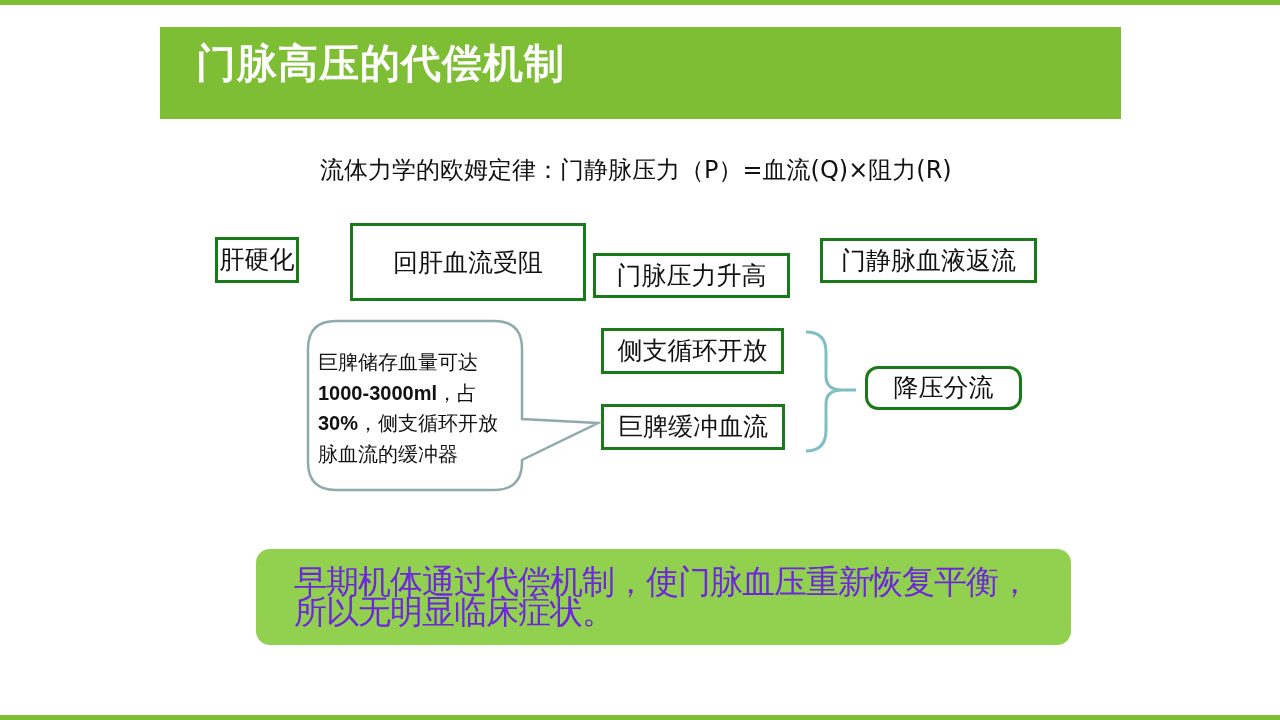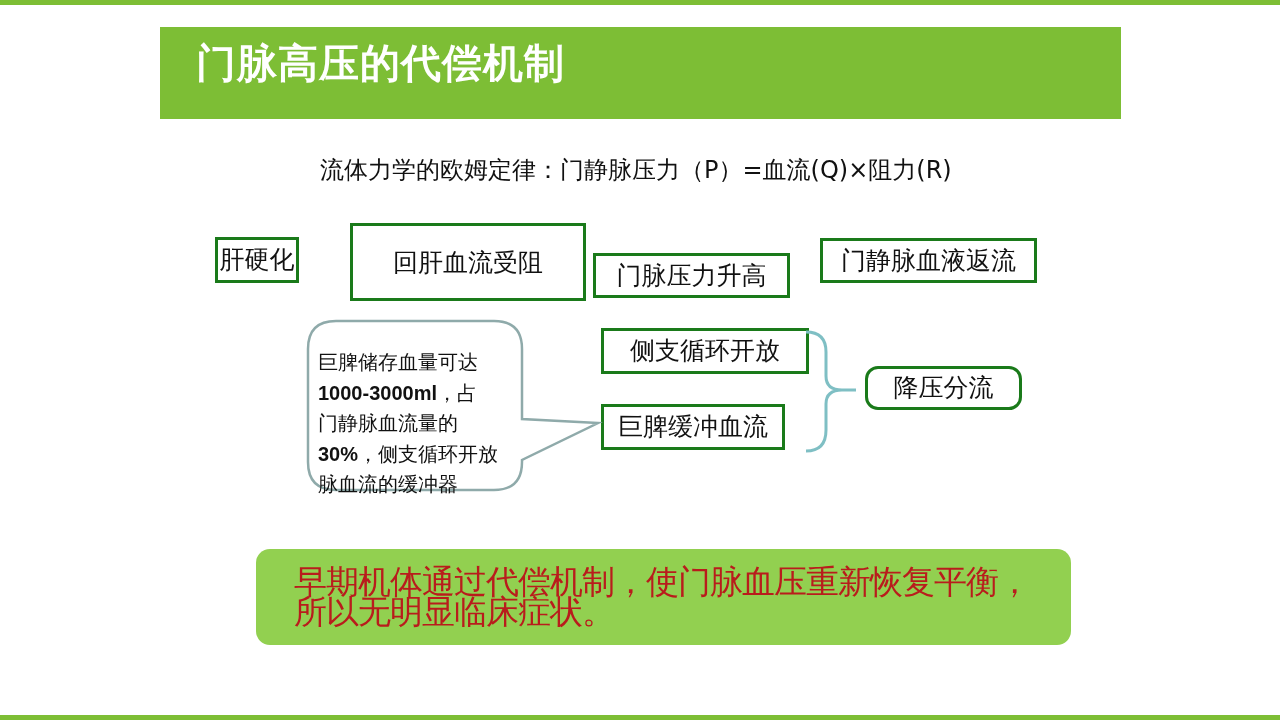--- a/index.html
+++ b/index.html
@@ -9,21 +9,21 @@
   .bar-bottom { position:absolute; left:0; top:715px; width:1280px; height:5px; background:#7dbe35; }
   .title-bar { position:absolute; left:160px; top:27px; width:961px; height:92px; background:#7dbe35; }
   .title-text { position:absolute; left:36px; top:8px; font-size:40px; font-weight:bold; color:#ffffff; letter-spacing:1px; line-height:56px; white-space:nowrap; }
   .formula { position:absolute; left:293px; top:154px; font-size:24px; line-height:32px; white-space:nowrap; color:#111;margin-left:27px; }
   .box { position:absolute; border:3px solid #1a7a1a; background:#fff; box-sizing:border-box; font-size:25px; line-height:32px; display:flex; align-items:center; justify-content:center; text-align:center; white-space:nowrap; color:#111; }
   .box.two-line { flex-direction:column; line-height:31px; }
   .callout-svg { position:absolute; left:0; top:0; width:1280px; height:720px; pointer-events:none; }
   .callout-text { position:absolute; left:318px; top:336px; width:210px; font-size:20px; line-height:30.5px; color:#111;margin-top:11px; }
   .callout-text b { font-family: "Liberation Sans", sans-serif; font-weight:bold; }
   .conclusion { position:absolute; left:256px; top:549px; width:815px; height:96px; background:#92d050; border-radius:14px; }
-  .conclusion-text { position:absolute; left:38px; top:18px; font-size:33px; line-height:30px; color:#b91c1c; white-space:nowrap; letter-spacing:-1px; }
+  .conclusion-text { position:absolute; left:38px; top:18px; font-size:33px; line-height:30px; color:#6d28d9; white-space:nowrap; letter-spacing:-1px; }
 </style>
 </head>
 <body>
 
 <div class="bar-top"></div>
 
 <div class="title-bar">
   <div class="title-text">门脉高压的代偿机制</div>
 </div>
 
@@ -35,39 +35,38 @@
 <div class="box two-line" style="left:350px; top:223px; width:236px; height:78px;">
   <span>回肝血流受阻</span>
 </div>
 <div class="box" style="left:593px; top:238px; width:197px; height:45px;margin-top:15px;">
   <span>门脉压力升高</span>
 </div>
 <div class="box" style="left:820px; top:238px; width:217px; height:45px;">
   <span>门静脉血液返流</span>
 </div>
 
-<div class="box" style="left:601px; top:328px; width:208px; height:46px;">
+<div class="box" style="left:601px; top:328px; width:183px; height:46px;">
   <span>侧支循环开放</span>
 </div>
 <div class="box" style="left:601px; top:404px; width:184px; height:46px;font-family:Liberation Serif, serif;">
   <span>巨脾缓冲血流</span>
 </div>
 <div class="box" style="left:865px; top:366px; width:157px; height:44px;border-radius:13px;">
   <span>降压分流</span>
 </div>
 
 <svg class="callout-svg" viewBox="0 0 1280 720">
   <path d="M336,321 L494,321 Q522,321 522,349 L522,419 L598,423 L522,460 L522,462 Q522,490 494,490 L336,490 Q308,490 308,462 L308,349 Q308,321 336,321 Z" fill="#ffffff" stroke="#8faaaa" stroke-width="2.5"></path>
   <path d="M806,332 Q826,332 826,352 L826,376 Q826,390 842,390 L856,390 M842,390 Q826,390 826,404 L826,430 Q826,451 806,451" fill="none" stroke="#7fbfc4" stroke-width="3"></path>
 </svg>
 
 <div class="callout-text">
   <div>巨脾储存血量可达</div>
   <div><b>1000-3000ml</b><span>，占</span></div>
-  <div>门静脉血流量的</div>
   <div><b>30%</b><span>，侧支循环开放</span></div>
   <div>脉血流的缓冲器</div>
 </div>
 
 <div class="conclusion">
   <div class="conclusion-text">
     <div>早期机体通过代偿机制，使门脉血压重新恢复平衡，</div>
     <div>所以无明显临床症状。</div>
   </div>
 </div>

